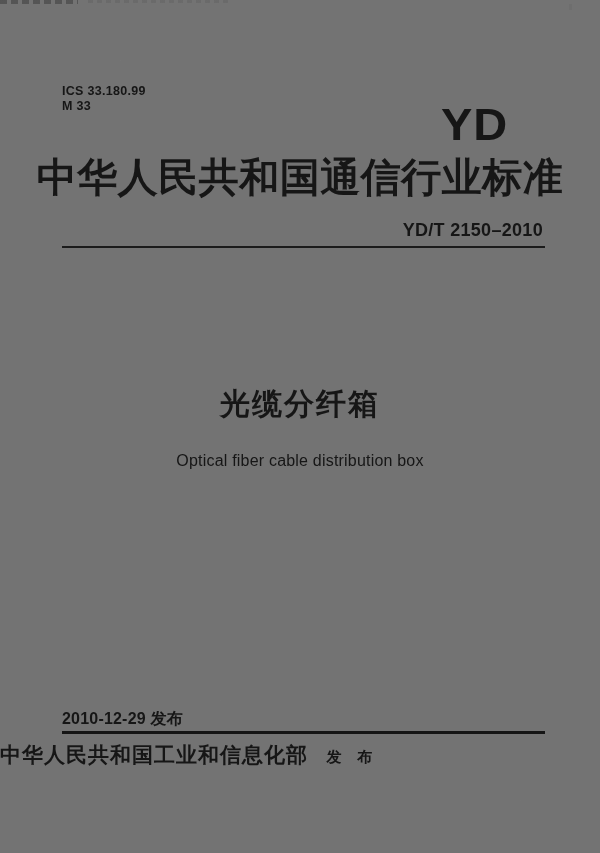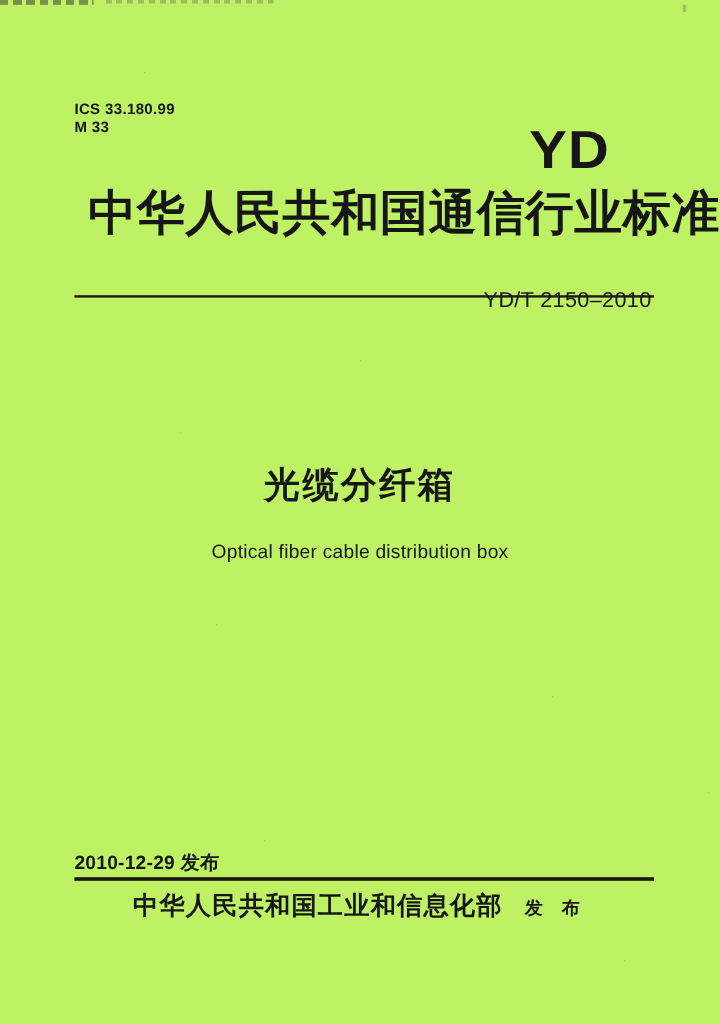--- a/index.html
+++ b/index.html
@@ -5,21 +5,21 @@
   html, body {
     margin: 0;
     padding: 0;
     background: #e8e8e6;
   }
   .page {
     position: relative;
     width: 600px;
     height: 853px;
     margin: 0 auto;
-    background: #bef264;
+    background: #737373;
     overflow: hidden;
     font-family: "Liberation Sans", sans-serif;
     color: #161616;
   }
   
   .scan-dashes-a {
     position: absolute; left: 0; top: 0; width: 78px; height: 4px;
     background: repeating-linear-gradient(90deg, rgba(60,60,60,.55) 0 7px, rgba(0,0,0,0) 7px 11px);
   }
   .scan-dashes-b {
@@ -56,31 +56,30 @@
     position: absolute; left: 441px; top: 98px;
     font-size: 47px; font-weight: 900;
     letter-spacing: 1px;
     transform: scaleY(.95);
     transform-origin: top left;
     font-family: "Liberation Sans", sans-serif;
   }
 
   .std-category-title {
     position: absolute; left: 0; top: 150px; width: 100%;
-    text-align: right;
+    text-align: center;
     font-size: 40px; font-weight: 700;
     letter-spacing: 0.5px;
     white-space: nowrap;
   }
 
   .std-number {
     position: absolute; right: 57px; top: 220px;
-    font-size: 18px; font-weight: 400;
+    font-size: 18px; font-weight: 700;
     letter-spacing: .3px;
-    margin-top: 20px;
   }
 
   .rule-top {
     position: absolute; left: 62px; top: 246px; width: 483px; height: 0;
     border-top: 2.5px solid #1b1b1b;
   }
 
   .doc-title-zh {
     position: absolute; left: 0; top: 384px; width: 100%;
     text-align: center;
@@ -102,21 +101,21 @@
     letter-spacing: .2px;
   }
 
   .rule-bottom {
     position: absolute; left: 62px; top: 731px; width: 483px; height: 0;
     border-top: 3px solid #151515;
   }
 
   .publisher-row {
     position: absolute; left: 0; top: 741px; width: 100%;
-    text-align: center;
+    text-align: left;
     white-space: nowrap;
   }
   .publisher-name {
     font-family: "Liberation Serif", serif;
     font-size: 21px; font-weight: 700;
     letter-spacing: 1px;
   }
   .publish-label {
     font-family: "Liberation Serif", serif;
     font-size: 15px; font-weight: 700;

